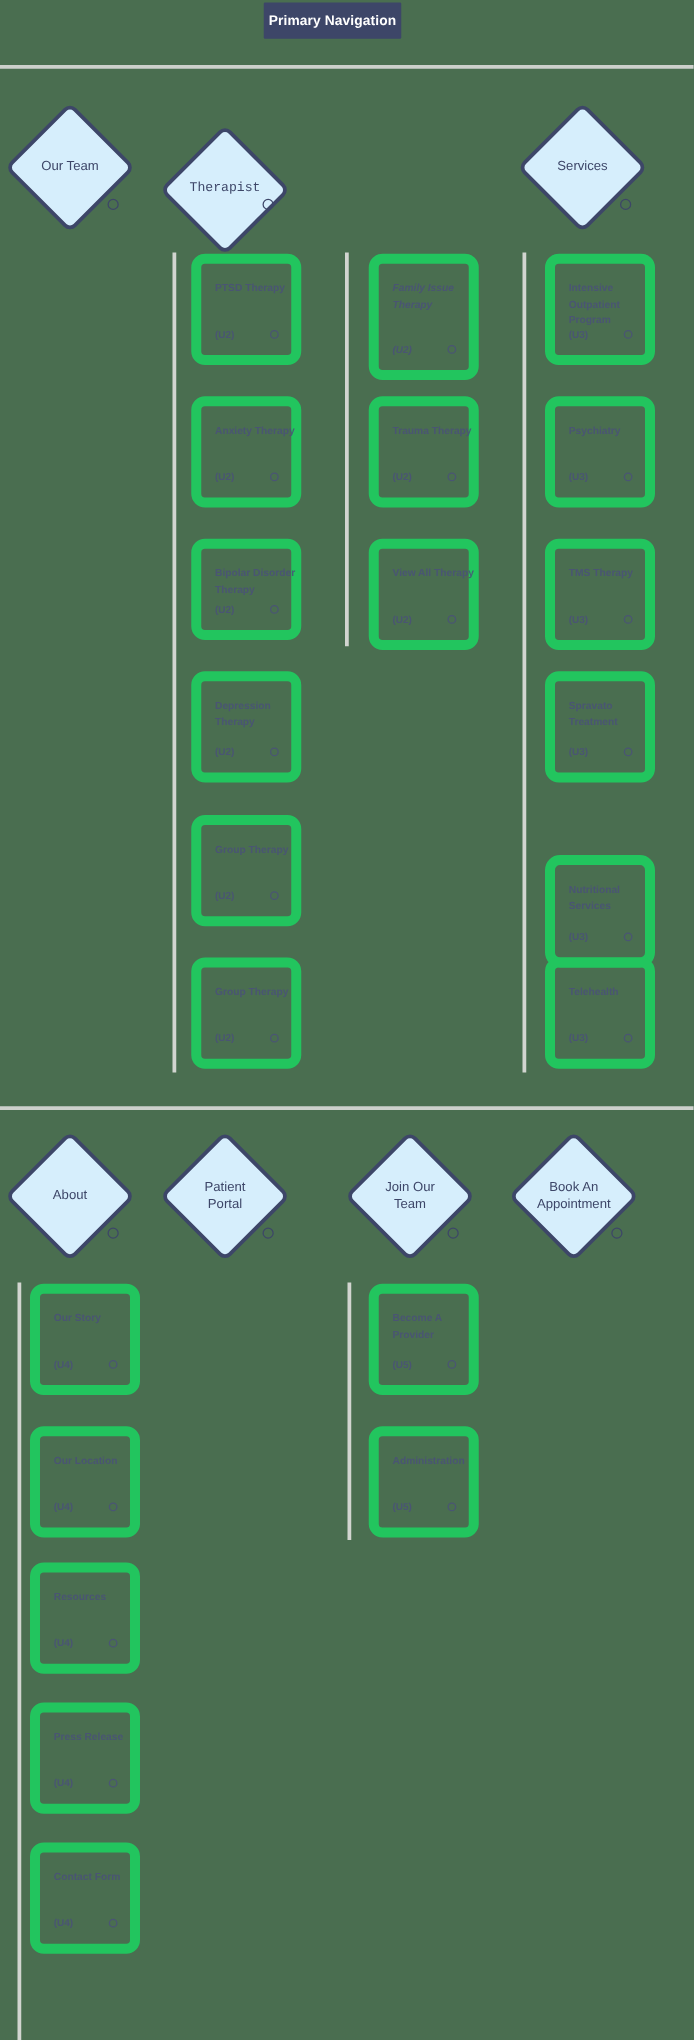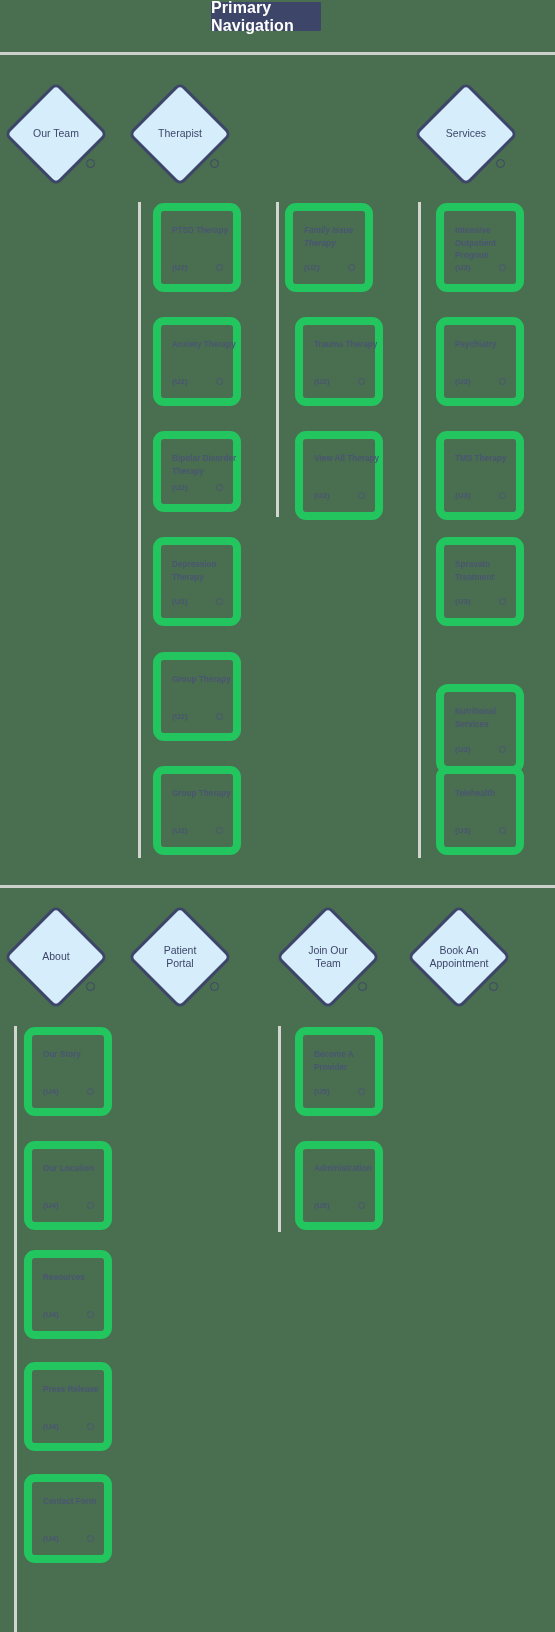--- a/index.html
+++ b/index.html
@@ -25,21 +25,21 @@
   
   .badge {
     position: absolute;
     left: 211px;
     top: 2px;
     width: 110px;
     height: 29px;
     background: #3d4668;
     border-radius: 1px;
     color: #ffffff;
-    font-size: 16px;
+    font-size: 11px;
     font-weight: bold;
     display: flex;
     align-items: center;
     justify-content: center;
     letter-spacing: 0.1px;
   }
 
   
   .divider {
     position: absolute;
@@ -157,21 +157,21 @@
 
   <div id="dynamic-layer">
       <div class="rail" style="left: 138px; top: 202px; height: 656px;"></div>
       <div class="rail" style="left: 276px; top: 202px; height: 315px;"></div>
       <div class="rail" style="left: 418px; top: 202px; height: 656px;"></div>
       <div class="diamond-wrap" style="left: 4px; top: 82px;">
         <div class="diamond"></div>
         <div class="diamond-label">Our Team</div>
       </div>
       <div class="node-dot" style="left: 86px; top: 159px;"></div>
-      <div class="diamond-wrap" style="left: 128px; top: 82px;">
+      <div class="diamond-wrap" style="left: 128px; top: 100px; font-family: Liberation Mono, monospace;">
         <div class="diamond"></div>
         <div class="diamond-label">Therapist</div>
       </div>
       <div class="node-dot" style="left: 210px; top: 159px;"></div>
       <div class="diamond-wrap" style="left: 414px; top: 82px;">
         <div class="diamond"></div>
         <div class="diamond-label">Services</div>
       </div>
       <div class="node-dot" style="left: 496px; top: 159px;"></div>
       <div class="card" style="left: 153px; top: 203px; height: 89px;">
@@ -197,21 +197,21 @@
       <div class="card" style="left: 153px; top: 652px; height: 89px;">
         <div class="card-title">Group Therapy</div>
         <div class="card-code">(U2)</div>
         <div class="card-dot"></div>
       </div>
       <div class="card" style="left: 153px; top: 766px; height: 89px;">
         <div class="card-title">Group Therapy</div>
         <div class="card-code">(U2)</div>
         <div class="card-dot"></div>
       </div>
-      <div class="card" style="left: 285px; top: 203px; height: 89px; font-style: italic;">
+      <div class="card" style="left: 295px; top: 203px; height: 101px; font-style: italic;">
         <div class="card-title">Family Issue Therapy</div>
         <div class="card-code">(U2)</div>
         <div class="card-dot"></div>
       </div>
       <div class="card" style="left: 295px; top: 317px; height: 89px;">
         <div class="card-title">Trauma Therapy</div>
         <div class="card-code">(U2)</div>
         <div class="card-dot"></div>
       </div>
       <div class="card" style="left: 295px; top: 431px; height: 89px;">

